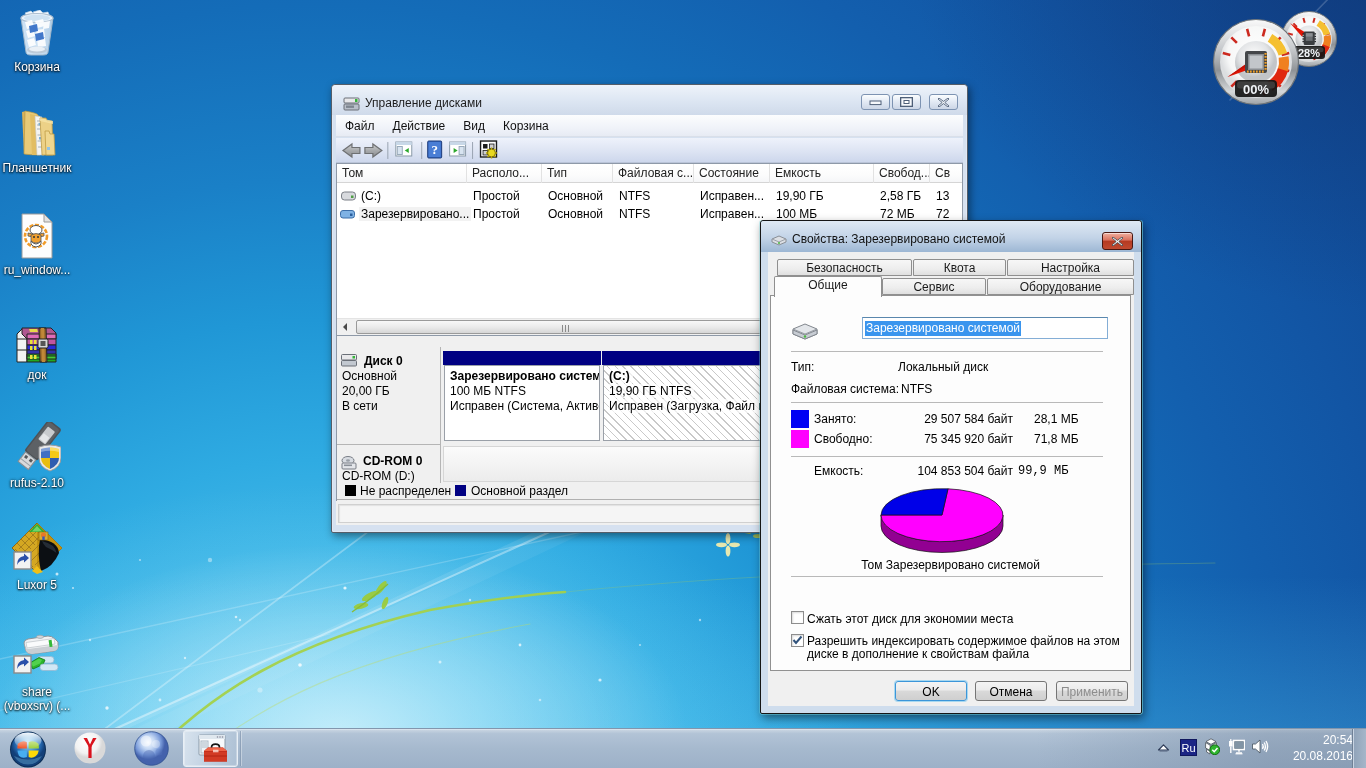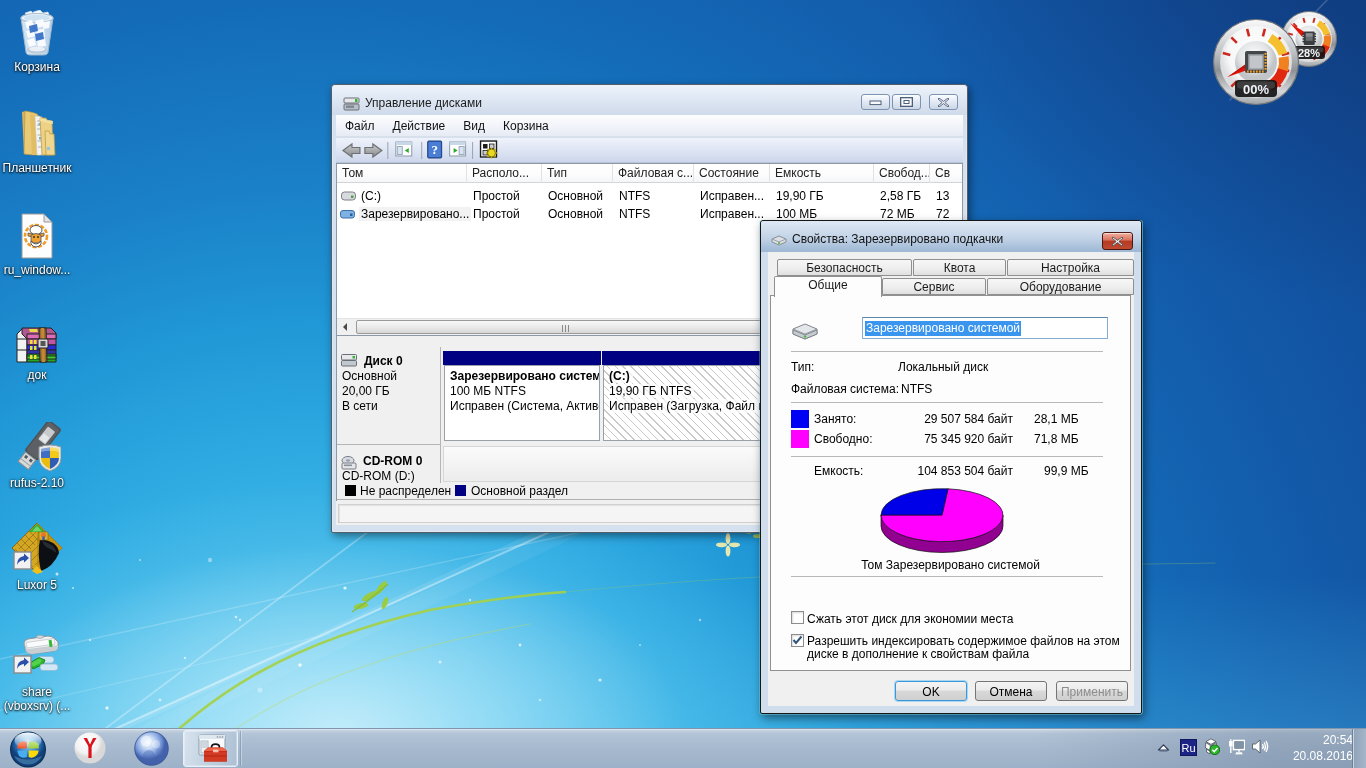--- a/index.html
+++ b/index.html
@@ -607,21 +607,21 @@
     </div>
 </div>
 
 <div id="prop">
   <div class="titlebar"></div>
   <svg class="abs" style="left:9px; top:13px;" width="18" height="13" viewBox="0 0 18 13">
     <path d="M2 5 L9 2 L16 5 L16 8 L9 11 L2 8 Z" fill="#dcdfe4" stroke="#8a8f96"></path>
     <path d="M2 5 L9 8 L16 5" fill="none" stroke="#9ba0a8"></path>
     <circle cx="9" cy="9" r="1" fill="#49b93e"></circle>
   </svg>
-  <div class="title">Свойства: Зарезервировано подкачки</div>
+  <div class="title">Свойства: Зарезервировано системой</div>
   <div id="closebtn">
       <svg width="11" height="9" viewBox="0 0 11 9" style="margin:4px auto 0;">
         <path d="M1 0 L5.5 3.4 L10 0 L11 1 L6.8 4.5 L11 8 L10 9 L5.5 5.6 L1 9 L0 8 L4.2 4.5 L0 1 Z" fill="#ffffff" stroke="#39464f" stroke-width="0.8"></path>
       </svg>
     </div>
   <div class="inner">
 
     <div class="tab" style="left:9px; top:7px; width:135px;">Безопасность</div>
     <div class="tab" style="left:145px; top:7px; width:93px;">Квота</div>
     <div class="tab" style="left:239px; top:7px; width:127px;">Настройка</div>
@@ -651,21 +651,21 @@
       <div class="flbl" style="left:43px; top:116px;">Занято:</div>
       <div class="fval" style="left:142px; top:116px; width:100px; text-align:right;">29 507 584 байт</div>
       <div class="fval" style="left:263px; top:116px;">28,1 МБ</div>
       <div class="csq" style="top:134px; background:#ff00ff;"></div>
       <div class="flbl" style="left:43px; top:136px;">Свободно:</div>
       <div class="fval" style="left:142px; top:136px; width:100px; text-align:right;">75 345 920 байт</div>
       <div class="fval" style="left:263px; top:136px;">71,8 МБ</div>
       <div class="hr" style="top:160px;"></div>
       <div class="flbl" style="left:43px; top:168px;">Емкость:</div>
       <div class="fval" style="left:142px; top:168px; width:100px; text-align:right;">104 853 504 байт</div>
-      <div class="fval" style="left:273px; top:168px;">99,9 МБ</div>
+      <div class="fval" style="left:247px; top:168px;font-family:Liberation Mono, monospace;">99,9 МБ</div>
 
       <svg class="abs" style="left:106px; top:189px;" width="130" height="70" viewBox="0 0 130 70">
         <g stroke="#111" stroke-width="0.7">
           <path d="M 4 30 L 4 41 A 61 26.5 0 0 0 126 41 L 126 30 A 61 26.5 0 0 1 4 30" fill="#920092"></path>
           <path d="M 71 3.8 A 61 26.5 0 1 1 4 30 L 65 30 Z" fill="#ff00ff"></path>
           <path d="M 71 3.8 A 61 26.5 0 0 0 4 30 L 65 30 Z" fill="#0000e8"></path>
         </g>
       </svg>
       <div class="fval" style="left:0; top:262px; width:100%; text-align:center;">Том Зарезервировано системой</div>
       <div class="hr" style="top:280px;"></div>

